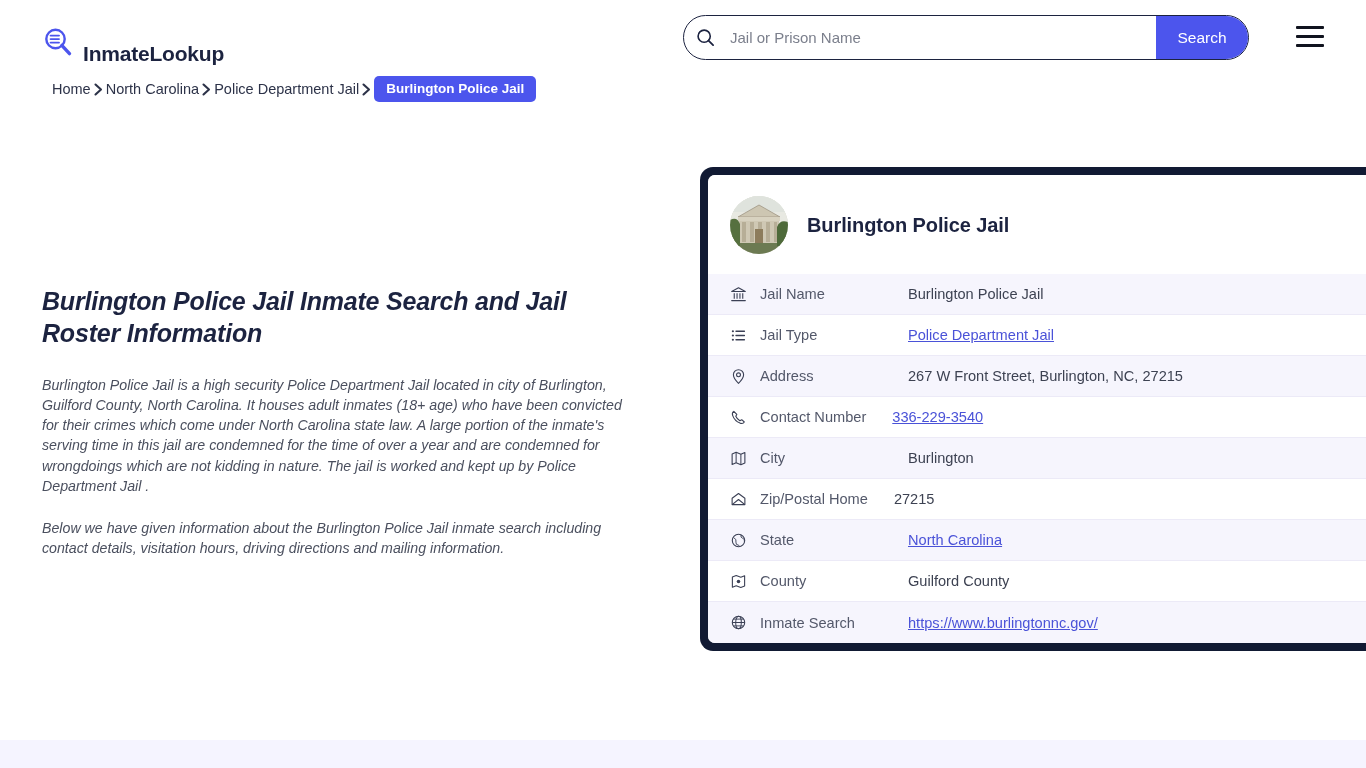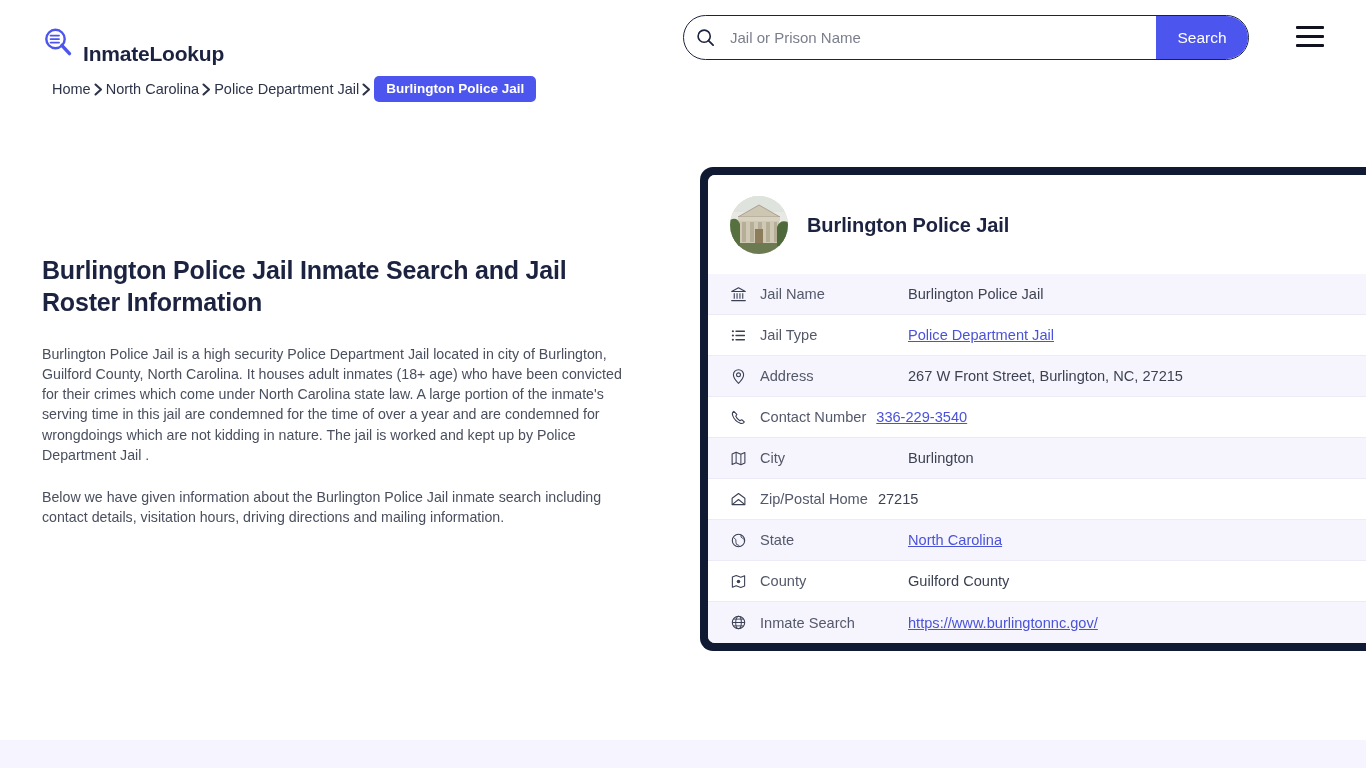--- a/index.html
+++ b/index.html
@@ -89,22 +89,23 @@
   .crumb-current {
     background: #4c55ed; color: #ffffff;
     font-weight: bold; font-size: 13.5px;
     padding: 5px 12px 6px; border-radius: 5px;
     white-space: nowrap;
   }
 
   
   .left-col {
     position: absolute;
-    left: 42px; top: 254px;
+    left: 42px; top: 285px;
     width: 600px;
+    font-style: italic;
   }
   .page-title {
     font-size: 25px; font-weight: bold;
     line-height: 1.28;
     color: #1c2340;
     margin: 0 0 26px 0;
     letter-spacing: -0.2px;
   }
   .body-para {
     font-size: 14.2px;
@@ -157,21 +158,21 @@
   .row.alt { background: #f6f5fd; }
   .row:last-child { border-bottom: none; }
   .row-icon {
     width: 30px; flex: 0 0 auto;
     display: flex; align-items: center;
     color: #3b4055;
   }
   .row-label {
     color: #53586a;
     white-space: nowrap;
-    padding-right: 10px;
+    padding-right: 26px;
   }
   .row-label.fixed { width: 148px; }
   .row-value { color: #3d4252; white-space: nowrap; }
   .row-value a, a.link {
     color: #4a52d8;
     text-decoration: underline;
   }
 
   
   .footer-band {

